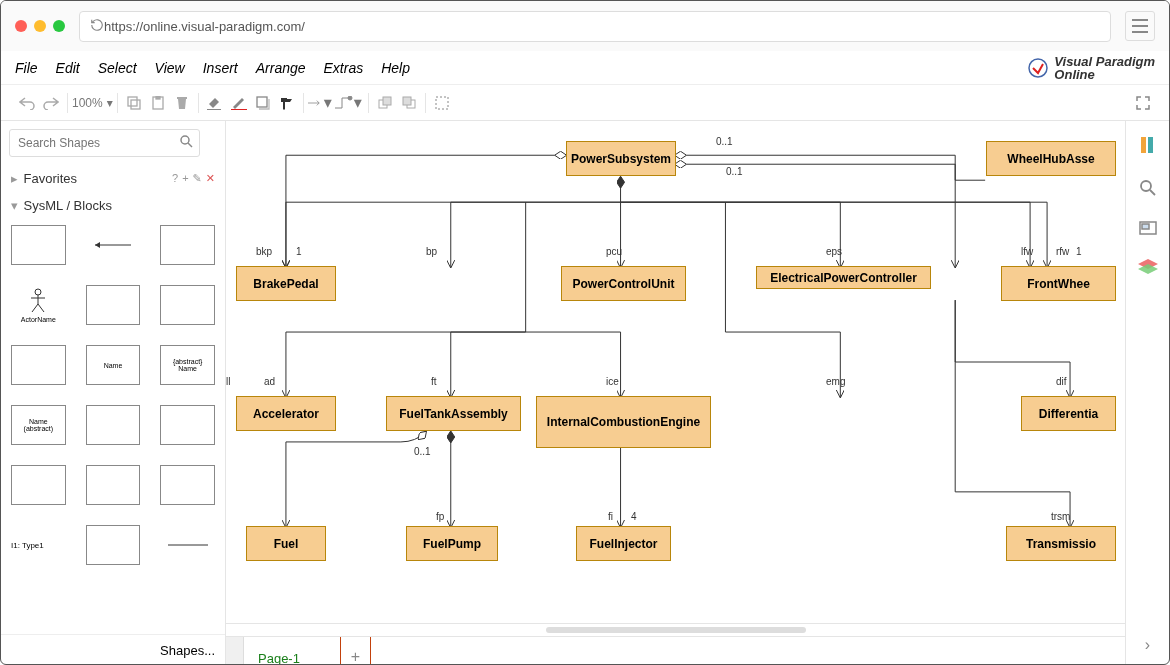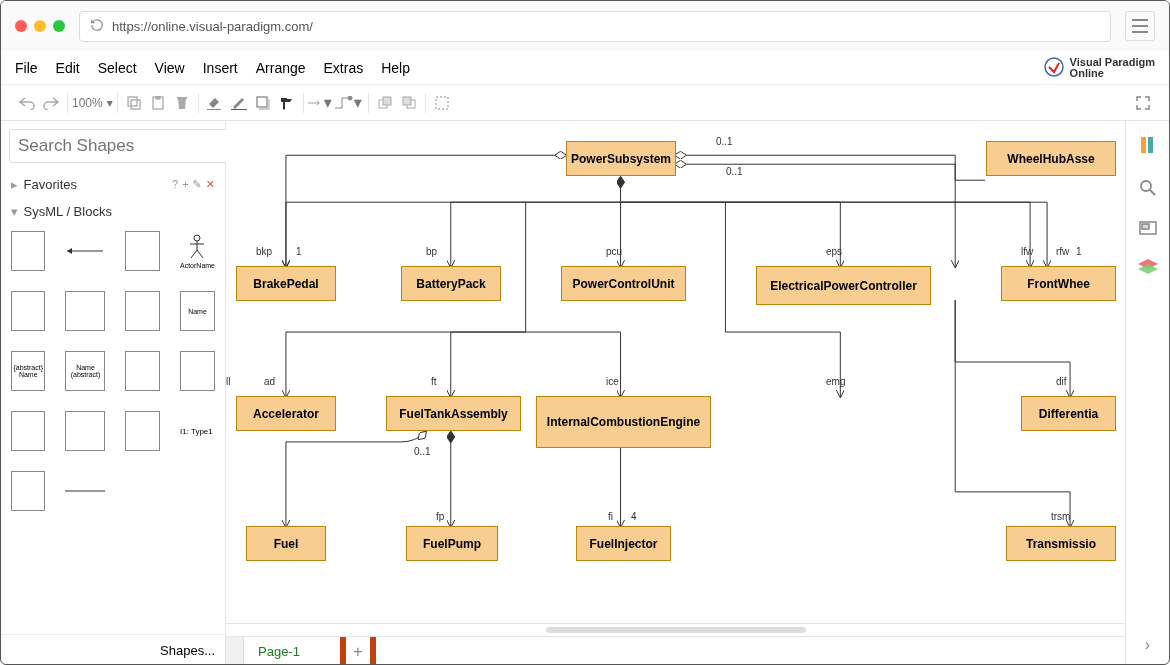--- a/index.html
+++ b/index.html
@@ -4,53 +4,53 @@
 <style>
 * { box-sizing: border-box; margin: 0; padding: 0; font-family: -apple-system, BlinkMacSystemFont, "Segoe UI", Helvetica, Arial, sans-serif; }
 body { width: 1170px; height: 665px; background: #fff; overflow: hidden; position: relative; border: 1px solid #555; border-radius: 6px; }
 
 .window-chrome { height: 50px; display: flex; align-items: center; padding: 0 14px; gap: 14px; background: #fafafa; }
 .traffic-lights { display: flex; gap: 7px; }
 .traffic-lights span { width: 12px; height: 12px; border-radius: 50%; display: inline-block; }
 .tl-red { background: #ff5f57; }
 .tl-yellow { background: #febc2e; }
 .tl-green { background: #28c840; }
-.addr-bar { flex: 1; display: flex; align-items: center; gap: 8px; background: #fff; border: 1px solid #ddd; border-radius: 4px; padding: 6px 10px; color: #555; font-size: 13px; }
+.addr-bar { flex: 1; display: flex; align-items: center; background: #fff; border: 1px solid #ddd; border-radius: 4px; padding: 6px 10px; color: #555; font-size: 13px; }
 .hamburger { width: 30px; height: 30px; display: flex; align-items: center; justify-content: center; border: 1px solid #ddd; border-radius: 3px; }
 
-.menu-bar { display: flex; align-items: center; height: 34px; padding: 0 14px; gap: 18px; font-size: 14px; border-bottom: 1px solid #eee; }
+.menu-bar { display: flex; align-items: center; height: 34px; padding: 0 14px; gap: 18px; font-size: 14px; border-bottom: 1px solid #eee; font-style: italic; }
 .menu-bar .spacer { flex: 1; }
-.logo { display: flex; gap: 6px; font-size: 11px; font-weight: bold; color: #333; line-height: 1; }
+.logo { display: flex; align-items: center; gap: 6px; font-size: 13px; font-weight: bold; color: #333; line-height: 1; }
 
 .toolbar { display: flex; align-items: center; height: 36px; padding: 0 14px; gap: 0; border-bottom: 1px solid #e5e5e5; color: #777; }
 .tbtn { width: 24px; height: 24px; display: inline-flex; align-items: center; justify-content: center; cursor: pointer; }
 .tsep { width: 1px; height: 20px; background: #e5e5e5; margin: 0 4px; }
 .zoom { font-size: 12px; display: flex; align-items: center; gap: 4px; }
 
 .work { display: flex; height: 545px; }
 .sidebar { width: 225px; border-right: 1px solid #e5e5e5; display: flex; flex-direction: column; }
 .search-wrap { padding: 8px; display: flex; gap: 6px; align-items: center; }
-.search-wrap input { flex: 1; border: 1px solid #ddd; border-radius: 3px; padding: 6px 26px 6px 8px; font-size: 17px; }
+.search-wrap input { flex: 1; border: 1px solid #ddd; border-radius: 3px; padding: 6px 26px 6px 8px; font-size: 12px; }
 .search-wrap .search-icon { position: relative; left: -26px; color: #888; }
 .section-hdr { display: flex; align-items: center; gap: 6px; padding: 6px 10px; font-size: 13px; color: #333; }
 .section-hdr .mini-icons { margin-left: auto; display: flex; gap: 4px; color: #999; font-size: 11px; }
 .palette { flex: 1; padding: 6px 10px; overflow: hidden; }
-.palette-grid { display: grid; grid-template-columns: repeat(4, 1fr); gap: 20px; }
+.palette-grid { display: grid; grid-template-columns: repeat(3, 1fr); gap: 20px; }
 .pshape { height: 40px; border: 1px solid #888; background: #fff; font-size: 7px; display: flex; align-items: center; justify-content: center; text-align: center; }
 .pshape.noborder { border: none; }
 .shapes-footer { padding: 8px 10px; font-size: 13px; border-top: 1px solid #eee; text-align: right; }
 
 .canvas-wrap { flex: 1; position: relative; background: #fff; display: flex; flex-direction: column; }
 .canvas { flex: 1; position: relative; overflow: hidden; border-bottom: 1px solid #e5e5e5; }
 .hscroll-area { height: 12px; display: flex; align-items: center; justify-content: center; }
 .hscroll-pill { width: 260px; height: 6px; border-radius: 3px; background: #ddd; }
 
 .tabs { height: 30px; display: flex; align-items: stretch; border-top: 1px solid #e5e5e5; }
 .tabs .handle { width: 18px; background: #f0f0f0; border-right: 1px solid #ddd; }
-.tab { padding: 0 40px 0 14px; display: flex; align-items: center; font-size: 13px; color: #1a7f1a; border-right: 6px solid #c2410c; }
+.tab { padding: 0 40px 0 14px; display: flex; align-items: flex-end; font-size: 13px; color: #1a7f1a; border-right: 1px solid #c2410c; }
 .tab.add { width: 30px; padding: 0; justify-content: center; color: #888; font-size: 16px; }
 
 .right-rail { width: 44px; border-left: 1px solid #e5e5e5; display: flex; flex-direction: column; align-items: center; gap: 20px; padding-top: 14px; }
 .right-rail .chev { margin-top: auto; margin-bottom: 12px; color: #888; }
 
 .block { position: absolute; background: #f7cd91; border: 1px solid #b8860b; display: flex; align-items: center; justify-content: center; font-size: 12px; font-weight: bold; padding: 0 8px; white-space: nowrap; overflow: hidden; }
 .edge-label { position: absolute; font-size: 10px; color: #333; background: transparent; }
 
 svg.edges { position: absolute; inset: 0; width: 100%; height: 100%; pointer-events: none; }
 </style>
@@ -312,27 +312,24 @@
       <div class="block" style="left:340px;top:20px;width:110px;height:35px">
           <span>PowerSubsystem</span>
         </div>
       <div class="block" style="left:10px;top:145px;width:100px;height:35px">
           <span>BrakePedal</span>
         </div>
 
       <div class="block" style="left:760px;top:20px;width:130px;height:35px">
           <span>WheelHubAsse</span>
         </div>
-      <div class="block" style="left:175px;top:145px;width:100px;height:35px">
-          <span>BatteryPack</span>
-        </div>
       <div class="block" style="left:335px;top:145px;width:125px;height:35px">
           <span>PowerControlUnit</span>
         </div>
-      <div class="block" style="left:530px;top:145px;width:175px;height:39px">
+      <div class="block" style="left:530px;top:145px;width:175px;height:23px">
           <span>ElectricalPowerController</span>
         </div>
       <div class="block" style="left:775px;top:145px;width:115px;height:35px">
           <span>FrontWhee</span>
         </div>
 
       <div class="block" style="left:160px;top:275px;width:135px;height:35px">
           <span>FuelTankAssembly</span>
         </div>
       <div class="block" style="left:10px;top:275px;width:100px;height:35px">

